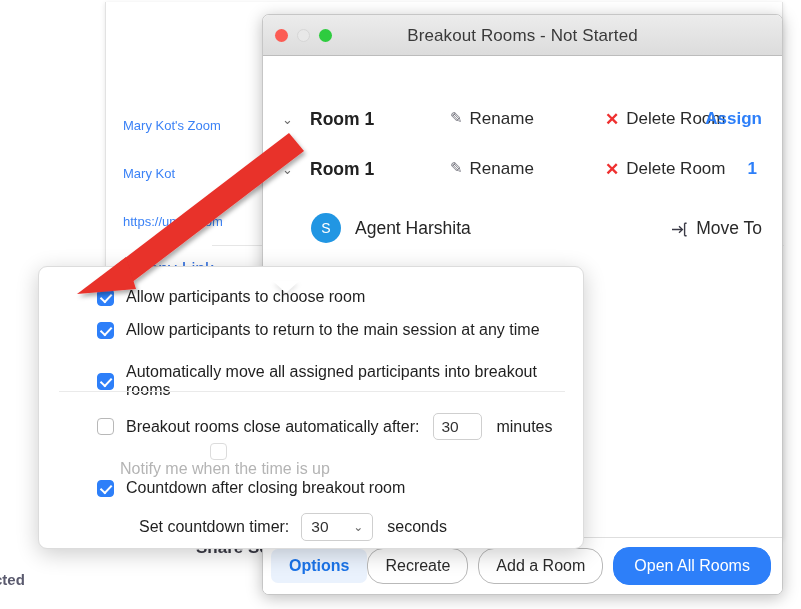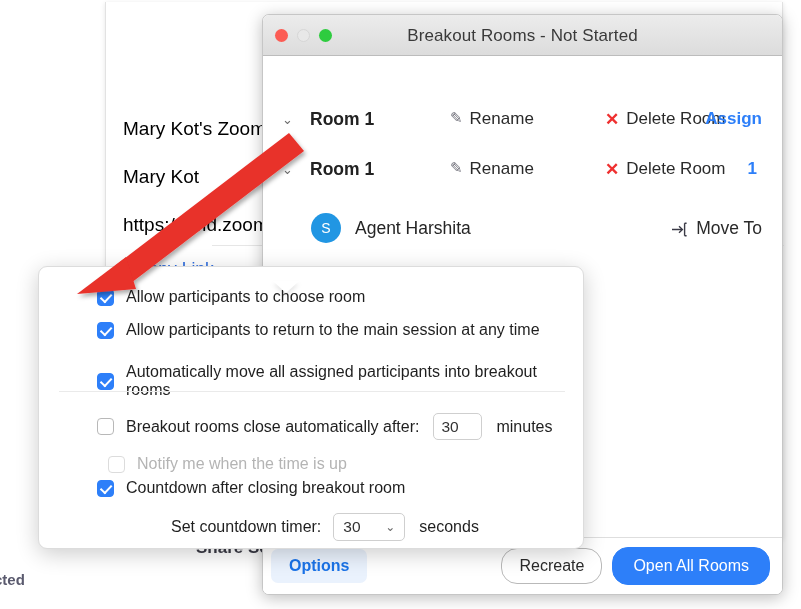--- a/index.html
+++ b/index.html
@@ -15,22 +15,22 @@
   .bg-panel {
     position: absolute; left: 105px; top: 2px;
     width: 678px; height: 537px;
     background: #ffffff;
     border: 1px solid #e2e2e2;
     border-top: none;
     box-shadow: 0 1px 5px rgba(0,0,0,0.10);
   }
   .bg-line {
     position: absolute;
-    color: #000000;
-    font-size: 19px;
+    color: #3b82f6;
+    font-size: 13px;
     white-space: nowrap;
   }
   .bg-link {
     position: absolute;
     color: #2d6cdf;
     font-size: 17.5px;
     white-space: nowrap;
   }
   .bg-sep {
     position: absolute;
@@ -222,21 +222,21 @@
   .unit { margin-left: 14px; font-size: 16px; color: #1f1f1f; }
   .sel-wrap {
     position: relative; display: inline-flex; align-items: center;
     width: 72px; height: 28px;
     border: 1px solid #cfcfcf; border-radius: 5px; background: #fff;
   }
   .sel-val { margin-left: 9px; font-size: 15.5px; color: #333; }
   .sel-chev {
     position: absolute; right: 9px; color: #6a6a6a; font-size: 12px;
   }
-  .sub-label { font-size: 16px; color: #1f1f1f; margin-left: 32px; }
+  .sub-label { font-size: 16px; color: #1f1f1f; }
 
   
   .arrow { position: absolute; left: 0; top: 0; width: 801px; height: 609px; z-index: 90; pointer-events: none; }
 </style>
 </head>
 <body>
 
 <div id="stage">
 
   <div class="bg-panel">
@@ -304,20 +304,21 @@
             </svg>
           </span>
           <span>Move To</span>
         </div>
       </div>
 
       <div class="br-footer">
         <button class="options-btn">Options</button>
         <div class="footer-right">
           <button class="btn">Recreate</button>
+          <button class="btn">Add a Room</button>
           <button class="btn primary">Open All Rooms</button>
         </div>
       </div>
 
     </div>
   </div>
 
   <div class="opt-tail"></div>
   <div class="opt-popup">
 
@@ -338,21 +339,21 @@
 
     <div class="opt-divider"></div>
 
     <div class="opt-row" style="left:58px; top:146px;">
       <span class="cb"></span>
       <span class="opt-label">Breakout rooms close automatically after:</span>
       <input class="num-input" style="margin-left: 14px;" value="30">
       <span class="unit">minutes</span>
     </div>
 
-    <div class="opt-row" style="left:69px; top:188px;">
+    <div class="opt-row" style="left:69px; top:176px;flex-direction:column;">
       <span class="cb disabled"></span>
       <span class="opt-label dim">Notify me when the time is up</span>
     </div>
 
     <div class="opt-row" style="left:58px; top:212px;">
       <span class="cb checked"></span>
       <span class="opt-label">Countdown after closing breakout room</span>
     </div>
 
     <div class="opt-row" style="left:100px; top:246px;">

